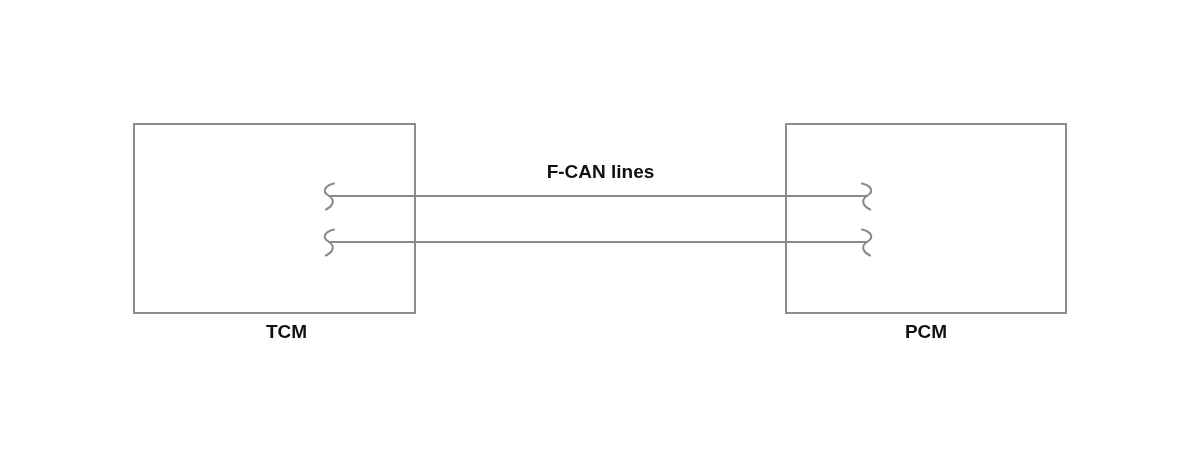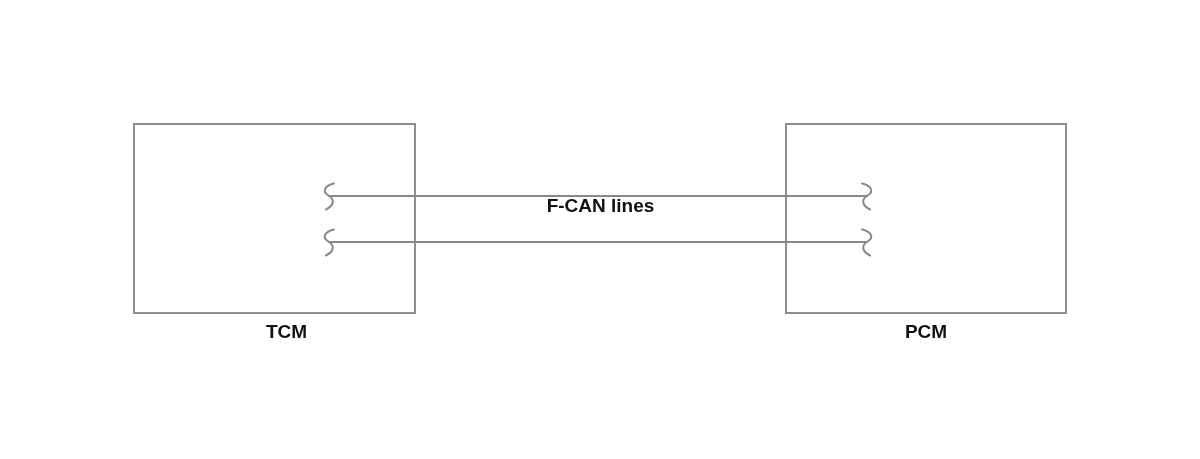--- a/index.html
+++ b/index.html
@@ -40,21 +40,21 @@
   .node-label {
     font-size: 19px;
     line-height: 19px;
   }
   .wire-label {
     font-size: 19px;
     line-height: 19px;
   }
   #tcm-label  { left: 146px; top: 322px; width: 281px; }
   #pcm-label  { left: 786px; top: 322px; width: 280px; text-align: center; }
-  #fcan-label { left: 415px; top: 162px; width: 371px; margin-top: 34px; }
+  #fcan-label { left: 415px; top: 162px; width: 371px; }
 </style>
 </head>
 <body>
 
 <div class="canvas">
 
   <svg class="diagram-svg" width="1200" height="459" viewBox="0 0 1200 459">
 
     <rect class="node-rect" x="134" y="124" width="281" height="189" stroke="#8f8d8b"></rect>
 

